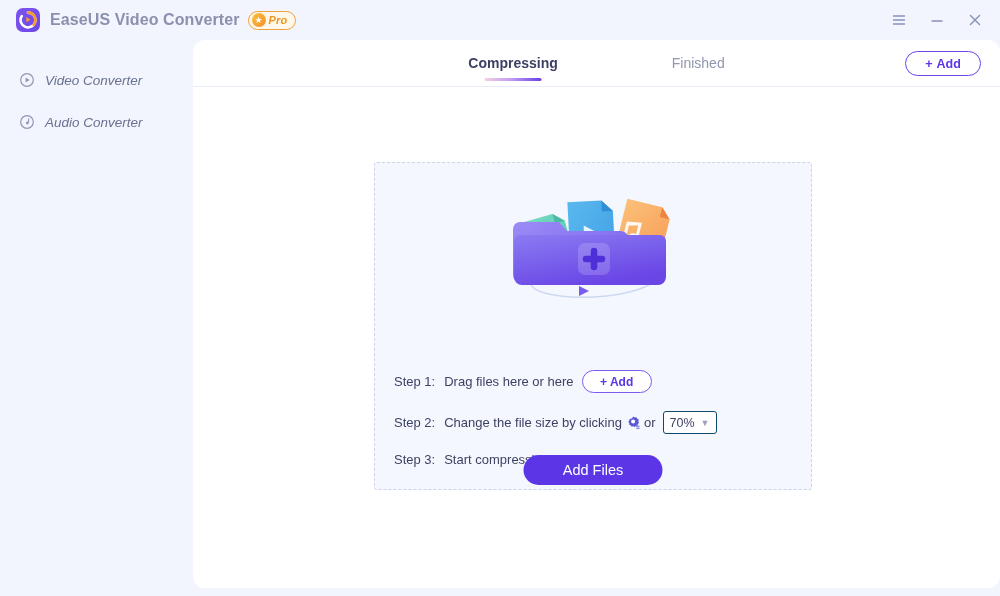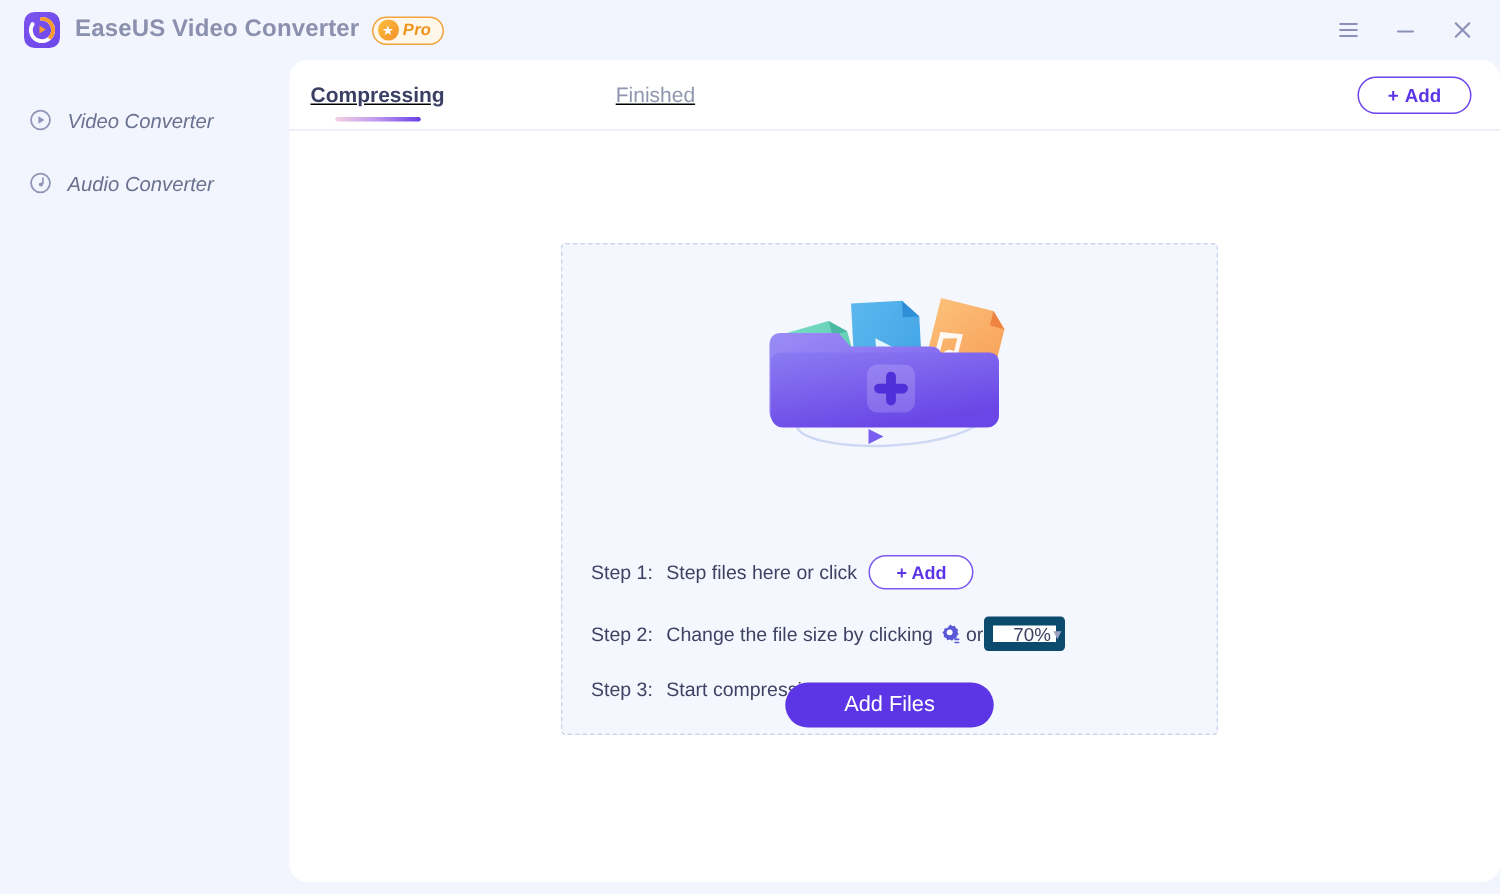--- a/index.html
+++ b/index.html
@@ -76,21 +76,21 @@
   .side-label { white-space: nowrap; font-style: italic; }
 
   
   #main-panel {
     position: absolute; left: 193px; top: 40px;
     width: 807px; height: 548px;
     background: #ffffff; border-radius: 12px 12px 12px 12px;
   }
   #tabbar {
     position: relative; height: 47px; border-bottom: 1px solid #e8ecf6;
-    display: flex; align-items: center;  text-decoration: underline;
+    display: flex; align-items: center; justify-content: center;
   }
   .tab {
     position: relative; font-size: 14px; color: #9096ae;
     cursor: pointer; padding: 0 14px 0 14px;
   }
   #tab-compressing { margin-right: 86px; color: #3a3f63; font-weight: bold; }
   .tab-underline {
     position: absolute; left: 50%; transform: translateX(-50%);
     bottom: -10px; width: 57px; height: 3.5px; border-radius: 2px;
     background: linear-gradient(90deg,#f6cfe0 0%,#c29ef0 45%,#6b3fe8 100%);
@@ -125,24 +125,24 @@
   .step-lbl { font-weight: normal; margin-right: 9px; }
   #inline-add-btn {
     margin-left: 8px; width: 70px; height: 23px;
     border: 1.4px solid #7b5aee; border-radius: 12px; background: #fff;
     color: #5b35e6; font-size: 12px; font-weight: bold; cursor: pointer;
     display: flex; align-items: center; justify-content: center; gap: 3px;
     font-family: "Liberation Sans", sans-serif;
   }
   #gear-icon-btn { margin: 0 3px 0 4px; display: flex; align-items: center; cursor: pointer; }
   #ratio-select {
-    margin-left: 0; width: 54px; height: 23px;
-    border: 6px solid #0c4a6e; border-radius: 3px; background: #fff;
+    margin-left: 7px; width: 54px; height: 23px;
+    border: 1px solid #0c4a6e; border-radius: 3px; background: #fff;
     display: flex; align-items: center; justify-content: space-between;
-    padding: 0 14px; font-size: 12.5px; color: #3d4263; cursor: pointer;
+    padding: 0 6px; font-size: 12.5px; color: #3d4263; cursor: pointer;
   }
   .chev { color: #9aa0be; font-size: 9px; }
 
   #add-files-btn {
     position: absolute; left: 50%; transform: translateX(-50%);
     top: 292px; width: 139px; height: 30px;
     background: #5b35e6; border: none; border-radius: 15px;
     color: #fff; font-size: 14.5px; font-weight: normal; cursor: pointer;
     font-family: "Liberation Sans", sans-serif;
   }
@@ -294,21 +294,21 @@
             <line x1="101" y1="74" x2="101" y2="90"></line>
             <line x1="93" y1="82" x2="109" y2="82"></line>
           </g>
         </svg>
       </div>
 
       <div id="steps">
 
         <div class="step-row">
           <span class="step-lbl">Step 1:</span>
-          <span>Step files here or click</span>
+          <span>Drag files here or here</span>
           <button id="inline-add-btn">
             <span>+</span>
             <span>Add</span>
           </button>
         </div>
 
         <div class="step-row">
           <span class="step-lbl">Step 2:</span>
           <span>Change the file size by clicking</span>
           <span id="gear-icon-btn">

